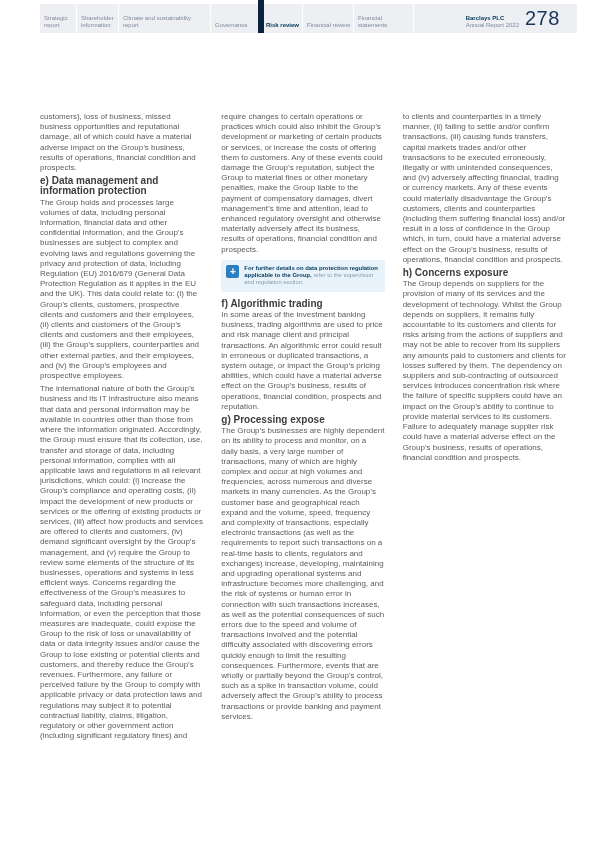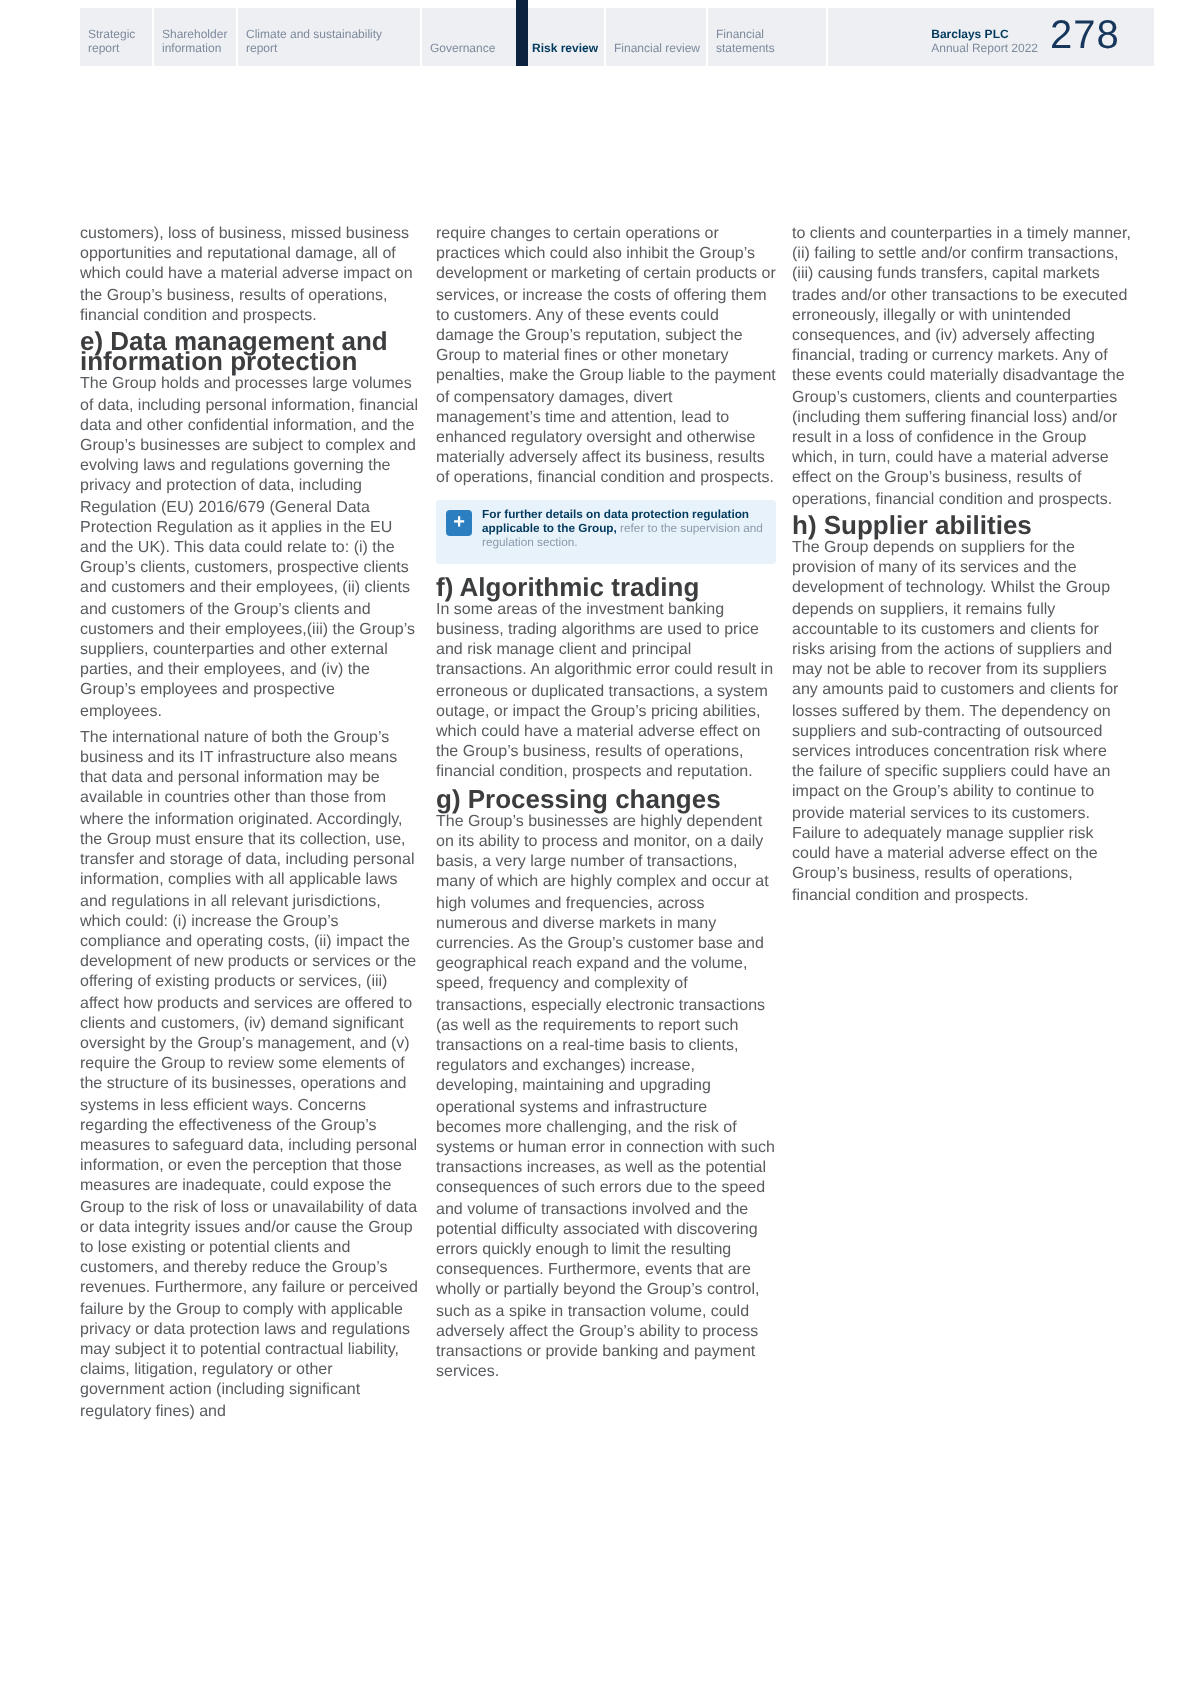--- a/index.html
+++ b/index.html
@@ -21,24 +21,24 @@
   .brand-name { font-size:6px; line-height:7px; font-weight:bold; color:#00395d; }
   .brand-report { font-size:6px; line-height:7px; color:#7e8a9c; }
   .pagenum { width:52px; display:flex; align-items:center; justify-content:flex-start;
              font-size:20px; color:#16365c; letter-spacing:0.5px; }
 
   
   .title { position:absolute; left:40px; top:40px; font-size:17px; color:#00395d;
            letter-spacing:-0.2px; }
 
   
-  .columns { position:absolute; left:40px; top:112px; width:526px; display:flex; gap:8px; }
+  .columns { position:absolute; left:40px; top:112px; width:526px; display:flex; gap:18px; }
   .col { flex:1; min-width:0; }
   .col p { margin:0 0 3px 0; font-size:8px; line-height:10.2px; color:#595c5f; }
-  .col h3 { margin:3px 0 1px 0; font-size:13px; line-height:10.2px; color:#3c3d3f; font-weight:bold; }
+  .col h3 { margin:3px 0 1px 0; font-size:10px; line-height:10.2px; color:#3c3d3f; font-weight:bold; }
 
   
   .callout { margin:5px 0 7px 0; background:#e8f2fa; border-radius:2px;
              padding:5px 6px 5px 5px; display:flex; gap:5px; align-items:flex-start; }
   .callout .ico { flex:none; width:13px; height:13px; background:#2b7ec0; border-radius:2px;
                   color:#fff; font-size:10px; line-height:13px; text-align:center; font-weight:bold; }
   .callout .ct { font-size:5.9px; line-height:7.3px; color:#8b99ab; }
   .callout .ct b { color:#00395d; }
 </style>
 </head>
@@ -88,22 +88,22 @@
         <p>The international nature of both the Group’s business and its IT infrastructure also means that data and personal information may be available in countries other than those from where the information originated. Accordingly, the Group must ensure that its collection, use, transfer and storage of data, including personal information, complies with all applicable laws and regulations in all relevant jurisdictions, which could: (i) increase the Group’s compliance and operating costs, (ii) impact the development of new products or services or the offering of existing products or services, (iii) affect how products and services are offered to clients and customers, (iv) demand significant oversight by the Group’s management, and (v) require the Group to review some elements of the structure of its businesses, operations and systems in less efficient ways. Concerns regarding the effectiveness of the Group’s measures to safeguard data, including personal information, or even the perception that those measures are inadequate, could expose the Group to the risk of loss or unavailability of data or data integrity issues and/or cause the Group to lose existing or potential clients and customers, and thereby reduce the Group’s revenues. Furthermore, any failure or perceived failure by the Group to comply with applicable privacy or data protection laws and regulations may subject it to potential contractual liability, claims, litigation, regulatory or other government action (including significant regulatory fines) and</p>
       </div>
       <div class="col">
         <p>require changes to certain operations or practices which could also inhibit the Group’s development or marketing of certain products or services, or increase the costs of offering them to customers. Any of these events could damage the Group’s reputation, subject the Group to material fines or other monetary penalties, make the Group liable to the payment of compensatory damages, divert management’s time and attention, lead to enhanced regulatory oversight and otherwise materially adversely affect its business, results of operations, financial condition and prospects.</p>
         <div class="callout">
           <span class="ico">+</span>
           <span class="ct"><b>For further details on data protection regulation applicable to the Group,</b><span> refer to the supervision and regulation section.</span></span>
         </div>
         <h3>f) Algorithmic trading</h3>
         <p>In some areas of the investment banking business, trading algorithms are used to price and risk manage client and principal transactions. An algorithmic error could result in erroneous or duplicated transactions, a system outage, or impact the Group’s pricing abilities, which could have a material adverse effect on the Group’s business, results of operations, financial condition, prospects and reputation.</p>
-        <h3>g) Processing changes</h3>
+        <h3>g) Processing expose</h3>
         <p>The Group’s businesses are highly dependent on its ability to process and monitor, on a daily basis, a very large number of transactions, many of which are highly complex and occur at high volumes and frequencies, across numerous and diverse markets in many currencies. As the Group’s customer base and geographical reach expand and the volume, speed, frequency and complexity of transactions, especially electronic transactions (as well as the requirements to report such transactions on a real-time basis to clients, regulators and exchanges) increase, developing, maintaining and upgrading operational systems and infrastructure becomes more challenging, and the risk of systems or human error in connection with such transactions increases, as well as the potential consequences of such errors due to the speed and volume of transactions involved and the potential difficulty associated with discovering errors quickly enough to limit the resulting consequences. Furthermore, events that are wholly or partially beyond the Group’s control, such as a spike in transaction volume, could adversely affect the Group’s ability to process transactions or provide banking and payment services.</p>
       </div>
       <div class="col">
         <p>to clients and counterparties in a timely manner, (ii) failing to settle and/or confirm transactions, (iii) causing funds transfers, capital markets trades and/or other transactions to be executed erroneously, illegally or with unintended consequences, and (iv) adversely affecting financial, trading or currency markets. Any of these events could materially disadvantage the Group’s customers, clients and counterparties (including them suffering financial loss) and/or result in a loss of confidence in the Group which, in turn, could have a material adverse effect on the Group’s business, results of operations, financial condition and prospects.</p>
-        <h3>h) Supplier abilities</h3>
+        <h3>h) Concerns exposure</h3>
         <p>The Group depends on suppliers for the provision of many of its services and the development of technology. Whilst the Group depends on suppliers, it remains fully accountable to its customers and clients for risks arising from the actions of suppliers and may not be able to recover from its suppliers any amounts paid to customers and clients for losses suffered by them. The dependency on suppliers and sub-contracting of outsourced services introduces concentration risk where the failure of specific suppliers could have an impact on the Group’s ability to continue to provide material services to its customers. Failure to adequately manage supplier risk could have a material adverse effect on the Group’s business, results of operations, financial condition and prospects.</p>
       </div>
     </div>
 </div>
 
 </body></html>

